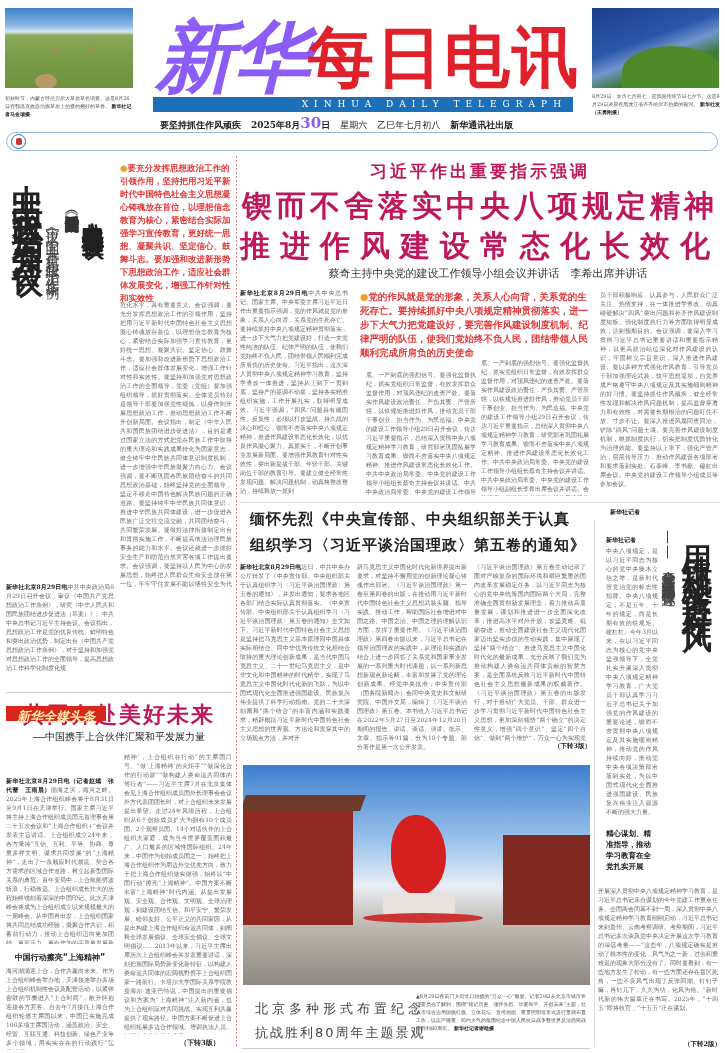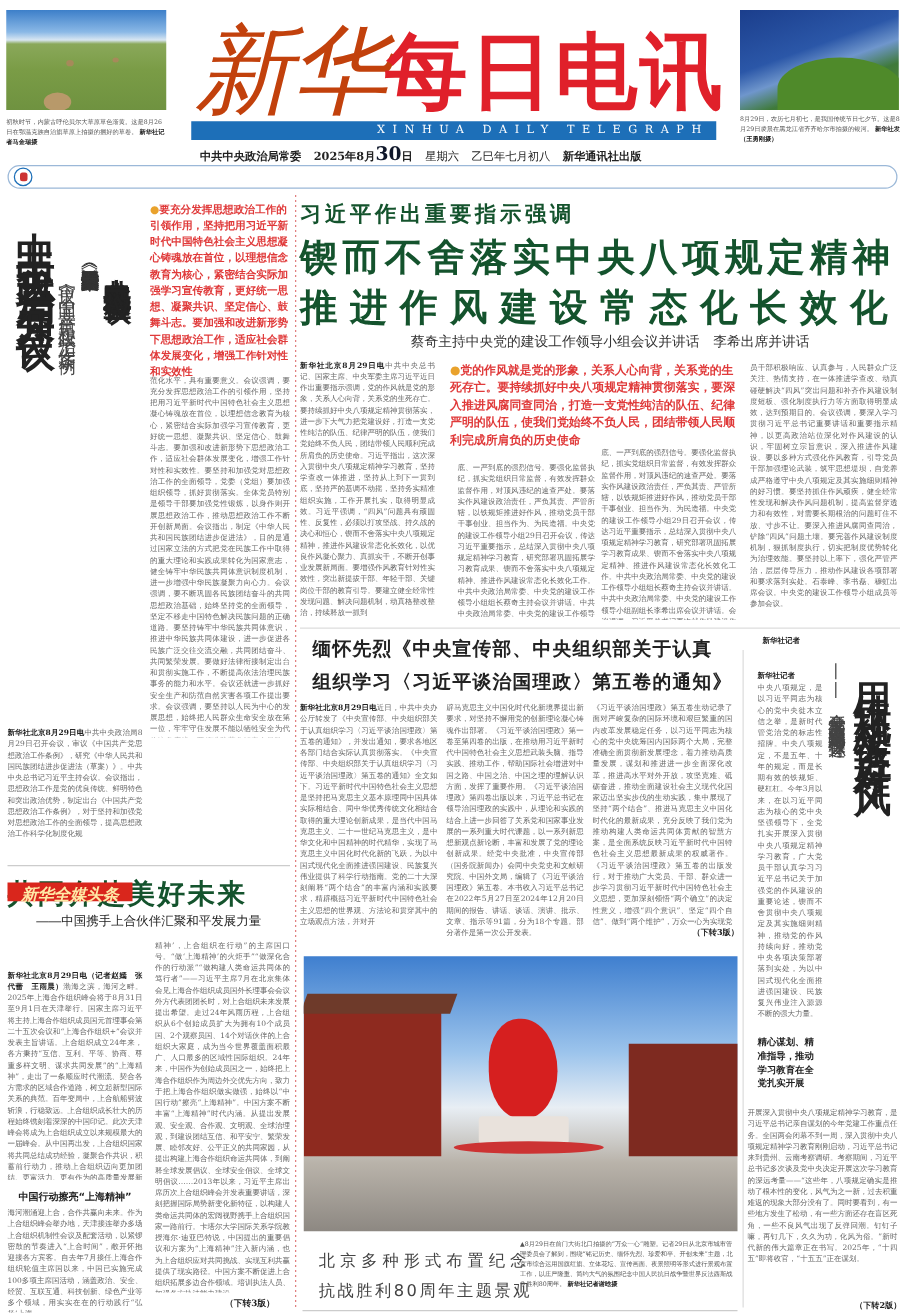--- a/index.html
+++ b/index.html
@@ -4,34 +4,34 @@
 <style>
 *{box-sizing:border-box;margin:0;padding:0}
 html,body{width:725px;height:1053px;background:#fff;overflow:hidden}
 body{position:relative;font-family:"DejaVu Serif",serif;color:#222}
 .abs{position:absolute}
 .photo{overflow:hidden}
 .cap{font-size:6px;line-height:9px;color:#555}
 .cap b{color:#222}
 
 .mast-title{left:156px;top:14px;width:440px;height:86px}
-.mast-xinhua{font-family:"DejaVu Serif",serif;font-size:78px;font-weight:normal;color:#c2410c;font-style:italic;letter-spacing:-2px;line-height:86px}
+.mast-xinhua{font-family:"DejaVu Serif",serif;font-size:78px;font-weight:bold;color:#8b5cf6;font-style:italic;letter-spacing:-2px;line-height:86px}
 .mast-daily{font-family:"DejaVu Serif",serif;font-size:66px;font-weight:bold;color:#e0202a;line-height:86px;letter-spacing:2px}
 .bluebar{left:153px;top:97px;width:420px;height:15px;background:#1d6fb8;color:#fff;font-size:9px;letter-spacing:6px;text-align:right;padding-right:6px;line-height:15px;font-family:"DejaVu Serif",serif}
 .mast-meta{left:160px;top:114px;width:430px;height:16px;font-size:9px;font-weight:bold;white-space:nowrap;display:flex;gap:10px;align-items:baseline}
-.mast-meta .day{color:#0f172a;font-size:15px}
+.mast-meta .day{color:#8b5cf6;font-size:15px}
 .infobar{left:6px;top:132px;width:712px;height:19px;border:1px solid #9bb8d8;border-radius:10px;font-size:7px;color:#555;letter-spacing:1px;line-height:17px;padding-left:90px;white-space:nowrap}
 .infobar .logo{position:absolute;left:4px;top:1px;width:15px;height:15px;border-radius:50%;border:1px solid #1d6fb8;background:#fff}
 .infobar .logo::after{content:"";position:absolute;left:4px;top:3px;width:6px;height:7px;background:#c33;border-radius:2px}
 
 .vcol{writing-mode:vertical-rl;font-weight:bold;color:#222;line-height:1}
 .txt{font-size:6px;line-height:9px;color:#666;text-align:justify}
 .red{color:#e03a3a;font-weight:bold}
 .dot{color:#e9a22c}
-.h-center{font-weight:bold;color:#14532d}
+.h-center{text-align:center;font-weight:bold;color:#be185d}
 .rule{background:#ccc}
 .banner{background:#d9261c;color:#ffe9a6;font-weight:bold;font-style:italic;font-size:13px;text-align:center;line-height:22px}
 </style>
 </head>
 <body>
 
 <div class="abs photo" style="left:5px;top:8px;width:128px;height:80px;background:linear-gradient(180deg,#3d7fc9 0%,#8ab8e6 22%,#d8e6f2 30%,#8aa85a 34%,#7a9c46 60%,#6f9240 100%)">
   <div style="position:absolute;left:30px;top:66px;width:22px;height:15px;border-radius:50%;background:#b8996a"></div>
   <div style="position:absolute;left:48px;top:40px;width:6px;height:5px;border-radius:50%;background:#a68a5a"></div>
   <div style="position:absolute;left:85px;top:38px;width:5px;height:4px;border-radius:50%;background:#a68a5a"></div>
@@ -40,21 +40,21 @@
   <span>初秋时节，内蒙古呼伦贝尔大草原草色渐黄。这是8月26日在鄂温克族自治旗草原上拍摄的捆好的草卷。</span>
   <b>新华社记者马金瑞摄</b>
 </div>
 
 <div class="abs mast-title" style="display:flex;align-items:center">
   <span class="mast-xinhua">新华</span>
   <span class="mast-daily">每日电讯</span>
 </div>
 <div class="abs bluebar">XINHUA DAILY TELEGRAPH</div>
 <div class="abs mast-meta">
-  <span>中共中央政治局常委</span>
+  <span>要坚持抓住作风顽疾</span>
   <span><span>2025年8月</span><span class="day">30</span><span>日</span></span>
   <span style="font-weight:normal">星期六</span>
   <span style="font-weight:normal">乙巳年七月初八</span>
   <span>新华通讯社出版</span>
 </div>
 
 <div class="abs photo" style="left:592px;top:8px;width:127px;height:80px;background:linear-gradient(160deg,#1b3e8c 0%,#2b57a8 40%,#6f96cc 55%,#3f7a3a 70%,#5c8d2e 100%)">
   <div style="position:absolute;left:30px;top:38px;width:100px;height:50px;border-radius:50% 50% 0 0;background:#4f8a2a"></div>
 </div>
 <div class="abs cap" style="left:592px;top:92px;width:128px;font-size:5px;line-height:8px">
@@ -73,40 +73,40 @@
 
 <div class="abs" style="left:120px;top:162px;width:112px;font-size:8.5px;line-height:13px;font-family:'DejaVu Sans',sans-serif">
   <span class="dot">●</span><span class="red">要充分发挥思想政治工作的引领作用，坚持把用习近平新时代中国特色社会主义思想凝心铸魂放在首位，以理想信念教育为核心，紧密结合实际加强学习宣传教育，更好统一思想、凝聚共识、坚定信心、鼓舞斗志。要加强和改进新形势下思想政治工作，适应社会群体发展变化，增强工作针对性和实效性</span>
 </div>
 <div class="abs txt" style="left:120px;top:300px;width:112px;height:290px;overflow:hidden">范化水平，具有重要意义。会议强调，要充分发挥思想政治工作的引领作用，坚持把用习近平新时代中国特色社会主义思想凝心铸魂放在首位，以理想信念教育为核心，紧密结合实际加强学习宣传教育，更好统一思想、凝聚共识、坚定信心、鼓舞斗志。要加强和改进新形势下思想政治工作，适应社会群体发展变化，增强工作针对性和实效性。要坚持和加强党对思想政治工作的全面领导，党委（党组）要加强组织领导，抓好贯彻落实。全体党员特别是领导干部要加强党性锻炼，以身作则开展思想政治工作，推动思想政治工作不断开创新局面。会议指出，制定《中华人民共和国民族团结进步促进法》，目的是通过国家立法的方式把党在民族工作中取得的重大理论和实践成果转化为国家意志，健全铸牢中华民族共同体意识制度机制，进一步增强中华民族凝聚力向心力。会议强调，要不断巩固各民族团结奋斗的共同思想政治基础，始终坚持党的全面领导，坚定不移走中国特色解决民族问题的正确道路。要坚持铸牢中华民族共同体意识，推进中华民族共同体建设，进一步促进各民族广泛交往交流交融，共同团结奋斗、共同繁荣发展。要做好法律衔接制定出台和贯彻实施工作，不断提高依法治理民族事务的能力和水平。会议还就进一步抓好安全生产和防范自然灾害各项工作提出要求。会议强调，要坚持以人民为中心的发展思想，始终把人民群众生命安全放在第一位，牢牢守住发展不能以牺牲安全为代价这条底线。要精准防范化解安全风险，全力开展抢险救援救灾，及时妥善安置受灾群众。各地区各部门要压实安全生产责任，毫不松懈抓好安全生产和防范自然灾害各项工作，更好统筹高质量发展和高水平安全。会议还研究了其他事项。</div>
 <div class="abs txt" style="left:6px;top:582px;width:108px;height:108px;overflow:hidden">
   <b style="color:#222">新华社北京8月29日电</b><span>中共中央政治局8月29日召开会议，审议《中国共产党思想政治工作条例》，研究《中华人民共和国民族团结进步促进法（草案）》。中共中央总书记习近平主持会议。会议指出，思想政治工作是党的优良传统、鲜明特色和突出政治优势，制定出台《中国共产党思想政治工作条例》，对于坚持和加强党对思想政治工作的全面领导，提高思想政治工作科学化制度化规</span>
 </div>
 
 <div class="abs h-center" style="left:6px;top:700px;width:226px;font-size:22px;letter-spacing:2px">共同奔赴美好未来</div>
-<div class="abs" style="left:6px;top:730px;width:226px;text-align:center;font-size:10px;font-family:Liberation Sans, sans-serif">——中国携手上合伙伴汇聚和平发展力量</div>
+<div class="abs" style="left:6px;top:730px;width:226px;text-align:center;font-size:10px;font-family:Liberation Mono, monospace">——中国携手上合伙伴汇聚和平发展力量</div>
 <div class="abs banner" style="left:6px;top:706px;width:100px;height:15px">新华全媒头条</div>
 <div class="abs txt" style="left:6px;top:776px;width:108px;height:168px;overflow:hidden">
   <b style="color:#222">新华社北京8月29日电（记者赵嫣　张代蕾　王雨晨）</b><span>渤海之滨，海河之畔。2025年上海合作组织峰会将于8月31日至9月1日在天津举行。国家主席习近平将主持上海合作组织成员国元首理事会第二十五次会议和“上海合作组织+”会议并发表主旨讲话。上合组织成立24年来，各方秉持“互信、互利、平等、协商、尊重多样文明、谋求共同发展”的“上海精神”，走出了一条顺应时代潮流、契合各方需求的区域合作道路，树立起新型国际关系的典范。百年变局中，上合航船劈波斩浪，行稳致远。上合组织成长壮大的历程始终镌刻着深深的中国印记。此次天津峰会将成为上合组织成立以来规模最大的一届峰会。从中国再出发，上合组织国家将共同总结成功经验，凝聚合作共识，积蓄前行动力，推动上合组织迈向更加团结、更富活力、更有作为的高质量发展新阶段，携手奔赴命运与共的美好明天。</span>
 </div>
 <div class="abs" style="left:6px;top:952px;width:108px;text-align:center;font-size:8px;font-weight:bold;font-family:'DejaVu Sans',sans-serif">中国行动擦亮“上海精神”</div>
 <div class="abs txt" style="left:6px;top:966px;width:108px;height:84px;overflow:hidden">海河潮涌迎上合，合作共赢向未来。作为上合组织峰会举办地，天津接连举办多场上合组织机制性会议及配套活动，以紧锣密鼓的节奏进入“上合时间”，敞开怀抱迎接各方宾客。自去年7月接任上海合作组织轮值主席国以来，中国已实施完成100多项主席国活动，涵盖政治、安全、经贸、互联互通、科技创新、绿色产业等多个领域，用实实在在的行动践行“弘扬‘上海</div>
 <div class="abs txt" style="left:124px;top:752px;width:108px;height:282px;overflow:hidden">精神’，上合组织在行动”的主席国口号。“做‘上海精神’的火炬手”“做深化合作的行动派”“做构建人类命运共同体的笃行者”——习近平主席7月在北京集体会见上海合作组织成员国外长理事会会议外方代表团团长时，对上合组织未来发展提出希望。走过24年风雨历程，上合组织从6个创始成员扩大为拥有10个成员国、2个观察员国、14个对话伙伴的上合组织大家庭，成为当今世界覆盖面积最广、人口最多的区域性国际组织。24年来，中国作为创始成员国之一，始终把上海合作组织作为周边外交优先方向，致力于把上海合作组织做实做强，始终以“中国行动”擦亮“上海精神”。中国方案不断丰富“上海精神”时代内涵。从提出发展观、安全观、合作观、文明观、全球治理观，到建设团结互信、和平安宁、繁荣发展、睦邻友好、公平正义的共同家园，从提出构建上海合作组织命运共同体，到阐释全球发展倡议、全球安全倡议、全球文明倡议……2013年以来，习近平主席出席历次上合组织峰会并发表重要讲话，深刻把握国际局势新变化新特征，以构建人类命运共同体的宏阔视野携手上合组织国家一路前行。卡塔尔大学国际关系学院教授海尔·迪亚巴特说，中国提出的重要倡议和方案为“上海精神”注入新内涵，也为上合组织应对共同挑战、实现互利共赢提供了现实路径。中国方案不断促进上合组织拓展多边合作领域。培训执法人员、加强各方执法能力建设。</div>
 <div class="abs" style="left:180px;top:1038px;font-size:7px;font-weight:bold">（下转3版）</div>
 
 <div class="abs h-center" style="left:240px;top:160px;width:480px;font-size:17px;letter-spacing:3px;font-family:'DejaVu Sans',sans-serif">习近平作出重要指示强调</div>
 <div class="abs h-center" style="left:240px;top:186px;width:480px;font-size:30px;letter-spacing:4px">锲而不舍落实中央八项规定精神</div>
 <div class="abs h-center" style="left:240px;top:226px;width:480px;font-size:30px;letter-spacing:10px">推进作风建设常态化长效化</div>
 <div class="abs" style="left:248px;top:266px;width:480px;text-align:center;font-size:11px;font-family:Liberation Mono, monospace;color:#333">蔡奇主持中央党的建设工作领导小组会议并讲话　李希出席并讲话</div>
 
 <div class="abs txt" style="left:240px;top:288px;width:108px;height:206px;overflow:hidden">
   <b style="color:#222">新华社北京8月29日电</b><span>中共中央总书记、国家主席、中央军委主席习近平近日作出重要指示强调，党的作风就是党的形象，关系人心向背，关系党的生死存亡。要持续抓好中央八项规定精神贯彻落实，进一步下大气力把党建设好，打造一支党性纯洁的队伍、纪律严明的队伍，使我们党始终不负人民，团结带领人民顺利完成所肩负的历史使命。习近平指出，这次深入贯彻中央八项规定精神学习教育，坚持学查改一体推进，坚持从上到下一贯到底，坚持严的基调不动摇，坚持务实精准组织实施，工作开展扎实，取得明显成效。习近平强调，“四风”问题具有顽固性、反复性，必须以打攻坚战、持久战的决心和恒心，锲而不舍落实中央八项规定精神，推进作风建设常态化长效化，以优良作风凝心聚力、真抓实干，不断开创事业发展新局面。要增强作风教育针对性实效性，突出新提拔干部、年轻干部、关键岗位干部的教育引导。要建立健全经常性发现问题、解决问题机制，动真格整改整治，持续释放一抓到</span>
 </div>
 <div class="abs" style="left:360px;top:290px;width:230px;font-size:9.5px;line-height:14px;font-family:'DejaVu Sans',sans-serif">
-  <span class="dot">●</span><span class="red">党的作风就是党的形象，关系人心向背，关系党的生死存亡。要持续抓好中央八项规定精神贯彻落实，要深入推进风腐同查同治，打造一支党性纯洁的队伍、纪律严明的队伍，使我们党始终不负人民，团结带领人民顺利完成所肩负的历史使命</span>
+  <span class="dot">●</span><span class="red">党的作风就是党的形象，关系人心向背，关系党的生死存亡。要持续抓好中央八项规定精神贯彻落实，进一步下大气力把党建设好，要完善作风建设制度机制、纪律严明的队伍，使我们党始终不负人民，团结带领人民顺利完成所肩负的历史使命</span>
 </div>
 <div class="abs txt" style="left:366px;top:370px;width:110px;height:126px;overflow:hidden">底、一严到底的强烈信号。要强化监督执纪，抓实党组织日常监督，有效发挥群众监督作用，对顶风违纪的速查严处。要落实作风建设政治责任，严负其责、严管所辖，以铁规矩推进好作风，推动党员干部干事创业、担当作为、为民造福。中央党的建设工作领导小组29日召开会议，传达习近平重要指示，总结深入贯彻中央八项规定精神学习教育，研究部署巩固拓展学习教育成果、锲而不舍落实中央八项规定精神、推进作风建设常态化长效化工作。中共中央政治局常委、中央党的建设工作领导小组组长蔡奇主持会议并讲话。中共中央政治局常委、中央党的建设工作领导小组副组长李希出席会议并讲话。会议强调，习近平总书记再次就作风建设作出重要指示，进一步深刻阐明制定和实施中央八项规定、加强党的作风建设的重要性紧迫性，充分肯定学习教育成效，对巩固拓展学习教育成果、锲而不舍落实中央八项规定精神、推进作风建设常态化长效化提出明确要求。对于全党适应新时代新征程形势任务加强作风建设、深入推进全面从严治党具有重大意义。对习近平总书记的重要指示，全党要认真学习领会、全面贯彻落实。会议指出，这次深入贯彻中央八项规定精神学习教育，在以习近平同志为核心的党中央坚强领导下，各级党组织扛牢政治责任、精心组织实施，广大党</div>
 <div class="abs txt" style="left:481px;top:358px;width:108px;height:138px;overflow:hidden;direction:ltr">底、一严到底的强烈信号。要强化监督执纪，抓实党组织日常监督，有效发挥群众监督作用，对顶风违纪的速查严处。要落实作风建设政治责任，严负其责、严管所辖，以铁规矩推进好作风，推动党员干部干事创业、担当作为、为民造福。中央党的建设工作领导小组29日召开会议，传达习近平重要指示，总结深入贯彻中央八项规定精神学习教育，研究部署巩固拓展学习教育成果、锲而不舍落实中央八项规定精神、推进作风建设常态化长效化工作。中共中央政治局常委、中央党的建设工作领导小组组长蔡奇主持会议并讲话。中共中央政治局常委、中央党的建设工作领导小组副组长李希出席会议并讲话。会议强调，习近平总书记再次就作风建设作出重要指示，进一步深刻阐明制定和实施中央八项规定、加强党的作风建设的重要性紧迫性，充分肯定学习教育成效，对巩固拓展学习教育成果、锲而不舍落实中央八项规定精神、推进作风建设常态化长效化提出明确要求。对于全党适应新时代新征程形势任务加强作风建设、深入推进全面从严治党具有重大意义。对习近平总书记的重要指示，全党要认真学习领会、全面贯彻落实。会议指出，这次深入贯彻中央八项规定精神学习教育，在以习近平同志为核心的党中央坚强领导下，各级党组织扛牢政治责任、精心组织实施，广大党</div>
 <div class="abs txt" style="left:600px;top:290px;width:118px;height:200px;overflow:hidden">员干部积极响应、认真参与，人民群众广泛关注、热情支持，在一体推进学查改、动真碰硬解决“四风”突出问题和补齐作风建设制度短板、强化制度执行力等方面取得明显成效，达到预期目的。会议强调，要深入学习贯彻习近平总书记重要讲话和重要指示精神，以更高政治站位深化对作风建设的认识，牢固树立宗旨意识，深入推进作风建设。要以多种方式强化作风教育，引导党员干部加强理论武装，筑牢思想堤坝，自觉养成严格遵守中央八项规定及其实施细则精神的好习惯。要坚持抓住作风顽疾，健全经常性发现和解决作风问题机制，提高监督穿透力和有效性，对需要长期根治的问题盯住不放、寸步不让。要深入推进风腐同查同治，铲除“四风”问题土壤。要完善作风建设制度机制，狠抓制度执行，切实把制度优势转化为治理效能。要坚持以上率下，强化严管严治，层层传导压力，推动作风建设各项部署和要求落到实处。石泰峰、李书磊、穆虹出席会议。中央党的建设工作领导小组成员等参加会议。</div>
 <div class="abs" style="left:610px;top:508px;font-size:6px;font-weight:bold">新华社记者</div>
 
 <div class="abs" style="left:250px;top:510px;width:340px;font-size:15px;font-weight:bold;letter-spacing:1px;white-space:nowrap">缅怀先烈《中央宣传部、中央组织部关于认真</div>
 <div class="abs" style="left:250px;top:536px;width:340px;font-size:15px;font-weight:bold;letter-spacing:1px;white-space:nowrap">组织学习〈习近平谈治国理政〉第五卷的通知》</div>
 <div class="abs txt" style="left:240px;top:562px;width:110px;height:188px;overflow:hidden">
   <b style="color:#222">新华社北京8月29日电</b><span>近日，中共中央办公厅转发了《中央宣传部、中央组织部关于认真组织学习〈习近平谈治国理政〉第五卷的通知》，并发出通知，要求各地区各部门结合实际认真贯彻落实。《中央宣传部、中央组织部关于认真组织学习〈习近平谈治国理政〉第五卷的通知》全文如下。习近平新时代中国特色社会主义思想是坚持把马克思主义基本原理同中国具体实际相结合、同中华优秀传统文化相结合取得的重大理论创新成果，是当代中国马克思主义、二十一世纪马克思主义，是中华文化和中国精神的时代精华，实现了马克思主义中国化时代化新的飞跃，为以中国式现代化全面推进强国建设、民族复兴伟业提供了科学行动指南。党的二十大深刻阐释“两个结合”的丰富内涵和实践要求，精辟概括习近平新时代中国特色社会主义思想的世界观、方法论和贯穿其中的立场观点方法，并对开</span>

